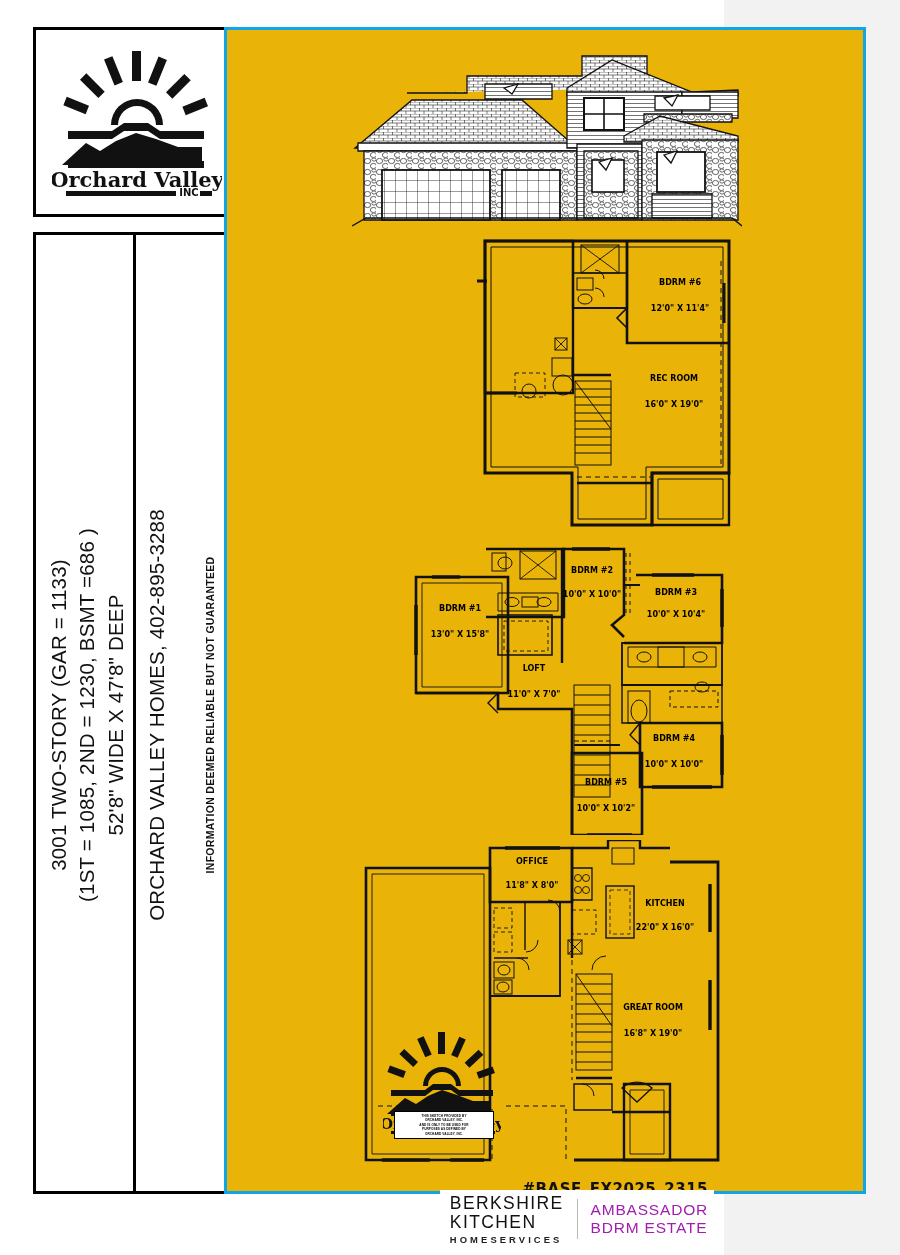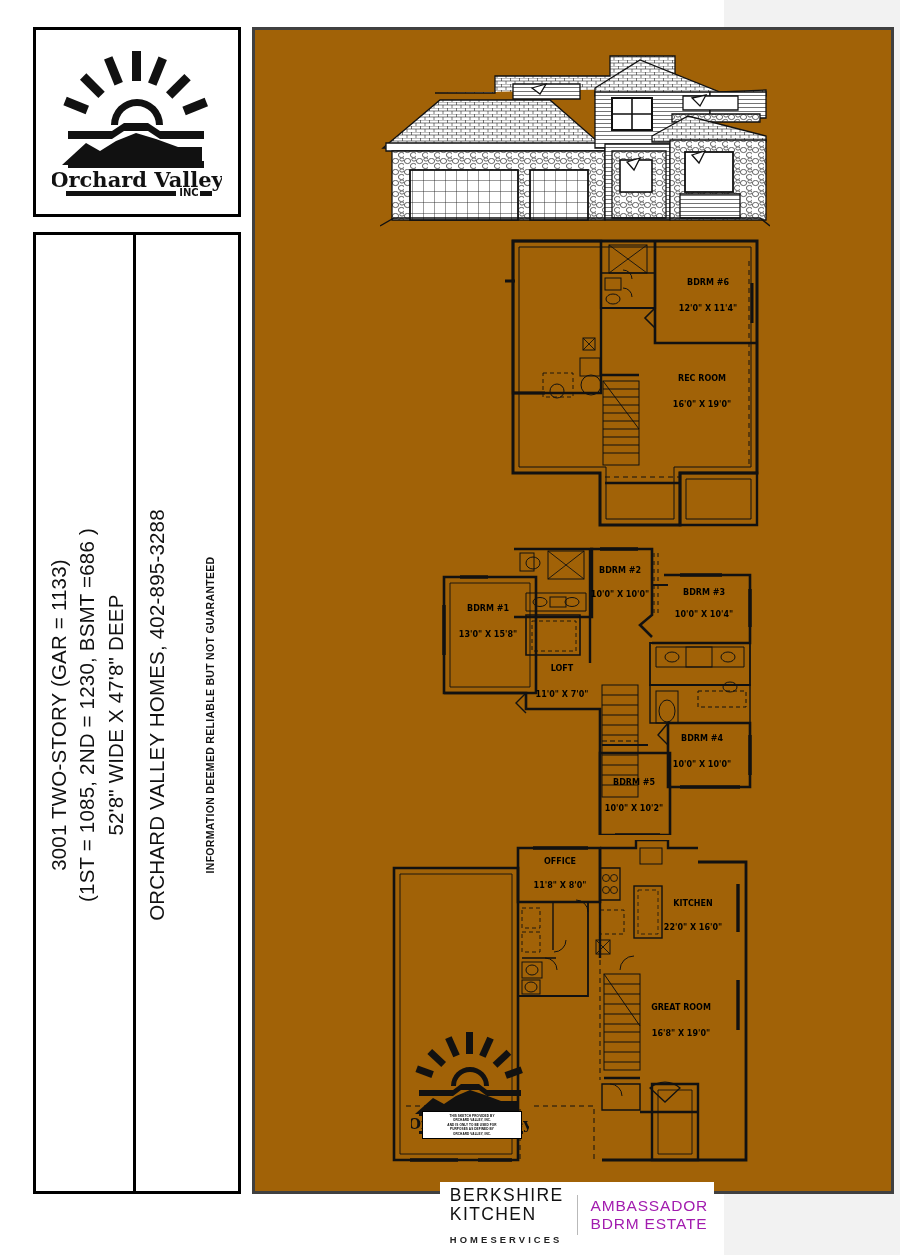--- a/index.html
+++ b/index.html
@@ -47,35 +47,35 @@
   .company-line { font-size:20.5px; color:#111; letter-spacing:0.2px;}
   .disclaimer-block {
     position:absolute; left:204px; top:1185px;
     transform: rotate(-90deg); transform-origin: 0 0;
     width:940px; text-align:center;
   }
   .disclaimer-line { font-size:10.5px; font-weight:bold; color:#111; letter-spacing:0.3px;}
 
   
   .draw-panel {
-    position:absolute; left:252px; top:27px; width:642px; height:1167px;
-    border:3px solid #404040; background:#a16207;
+    position:absolute; left:224px; top:27px; width:642px; height:1167px;
+    border:3px solid #0ea5e9; background:#eab308;
   }
   .plan { position:absolute; }
   svg { display:block; }
 
   
   .brand {
     position:absolute; right:10px; bottom:6px;
     display:flex; align-items:center;
     background:#fff; padding:4px 6px 4px 10px;
   }
   .brand-sep { width:1px; height:40px; background:#b9b9b9; margin:0 13px;}
   .bh-main { font-size:17.5px; font-weight:normal; letter-spacing:1.4px; line-height:1.12; color:#111;}
-  .bh-sub { font-size:9.4px; font-weight:bold; letter-spacing:3.1px; color:#222; margin-top:9px;}
+  .bh-sub { font-size:9.4px; font-weight:bold; letter-spacing:3.1px; color:#222; margin-top:1px;}
   .amb { font-size:15.5px; letter-spacing:0.8px; line-height:1.22; color:#a21caf;}
   .plan-code {
     position:absolute; right:16px; bottom:57px;
     font-size:15px; font-family:"DejaVu Sans", sans-serif; font-weight:bold;
     color:#111; letter-spacing:0.5px;
   }
   .rm-name { font-size:8px; font-weight:bold; font-family:"DejaVu Sans", sans-serif; }
   .rm-dim  { font-size:8px; font-weight:bold; font-family:"DejaVu Sans", sans-serif; }
   .tiny-disc {
     position:absolute; border:1.6px solid #000; background:#fff;

